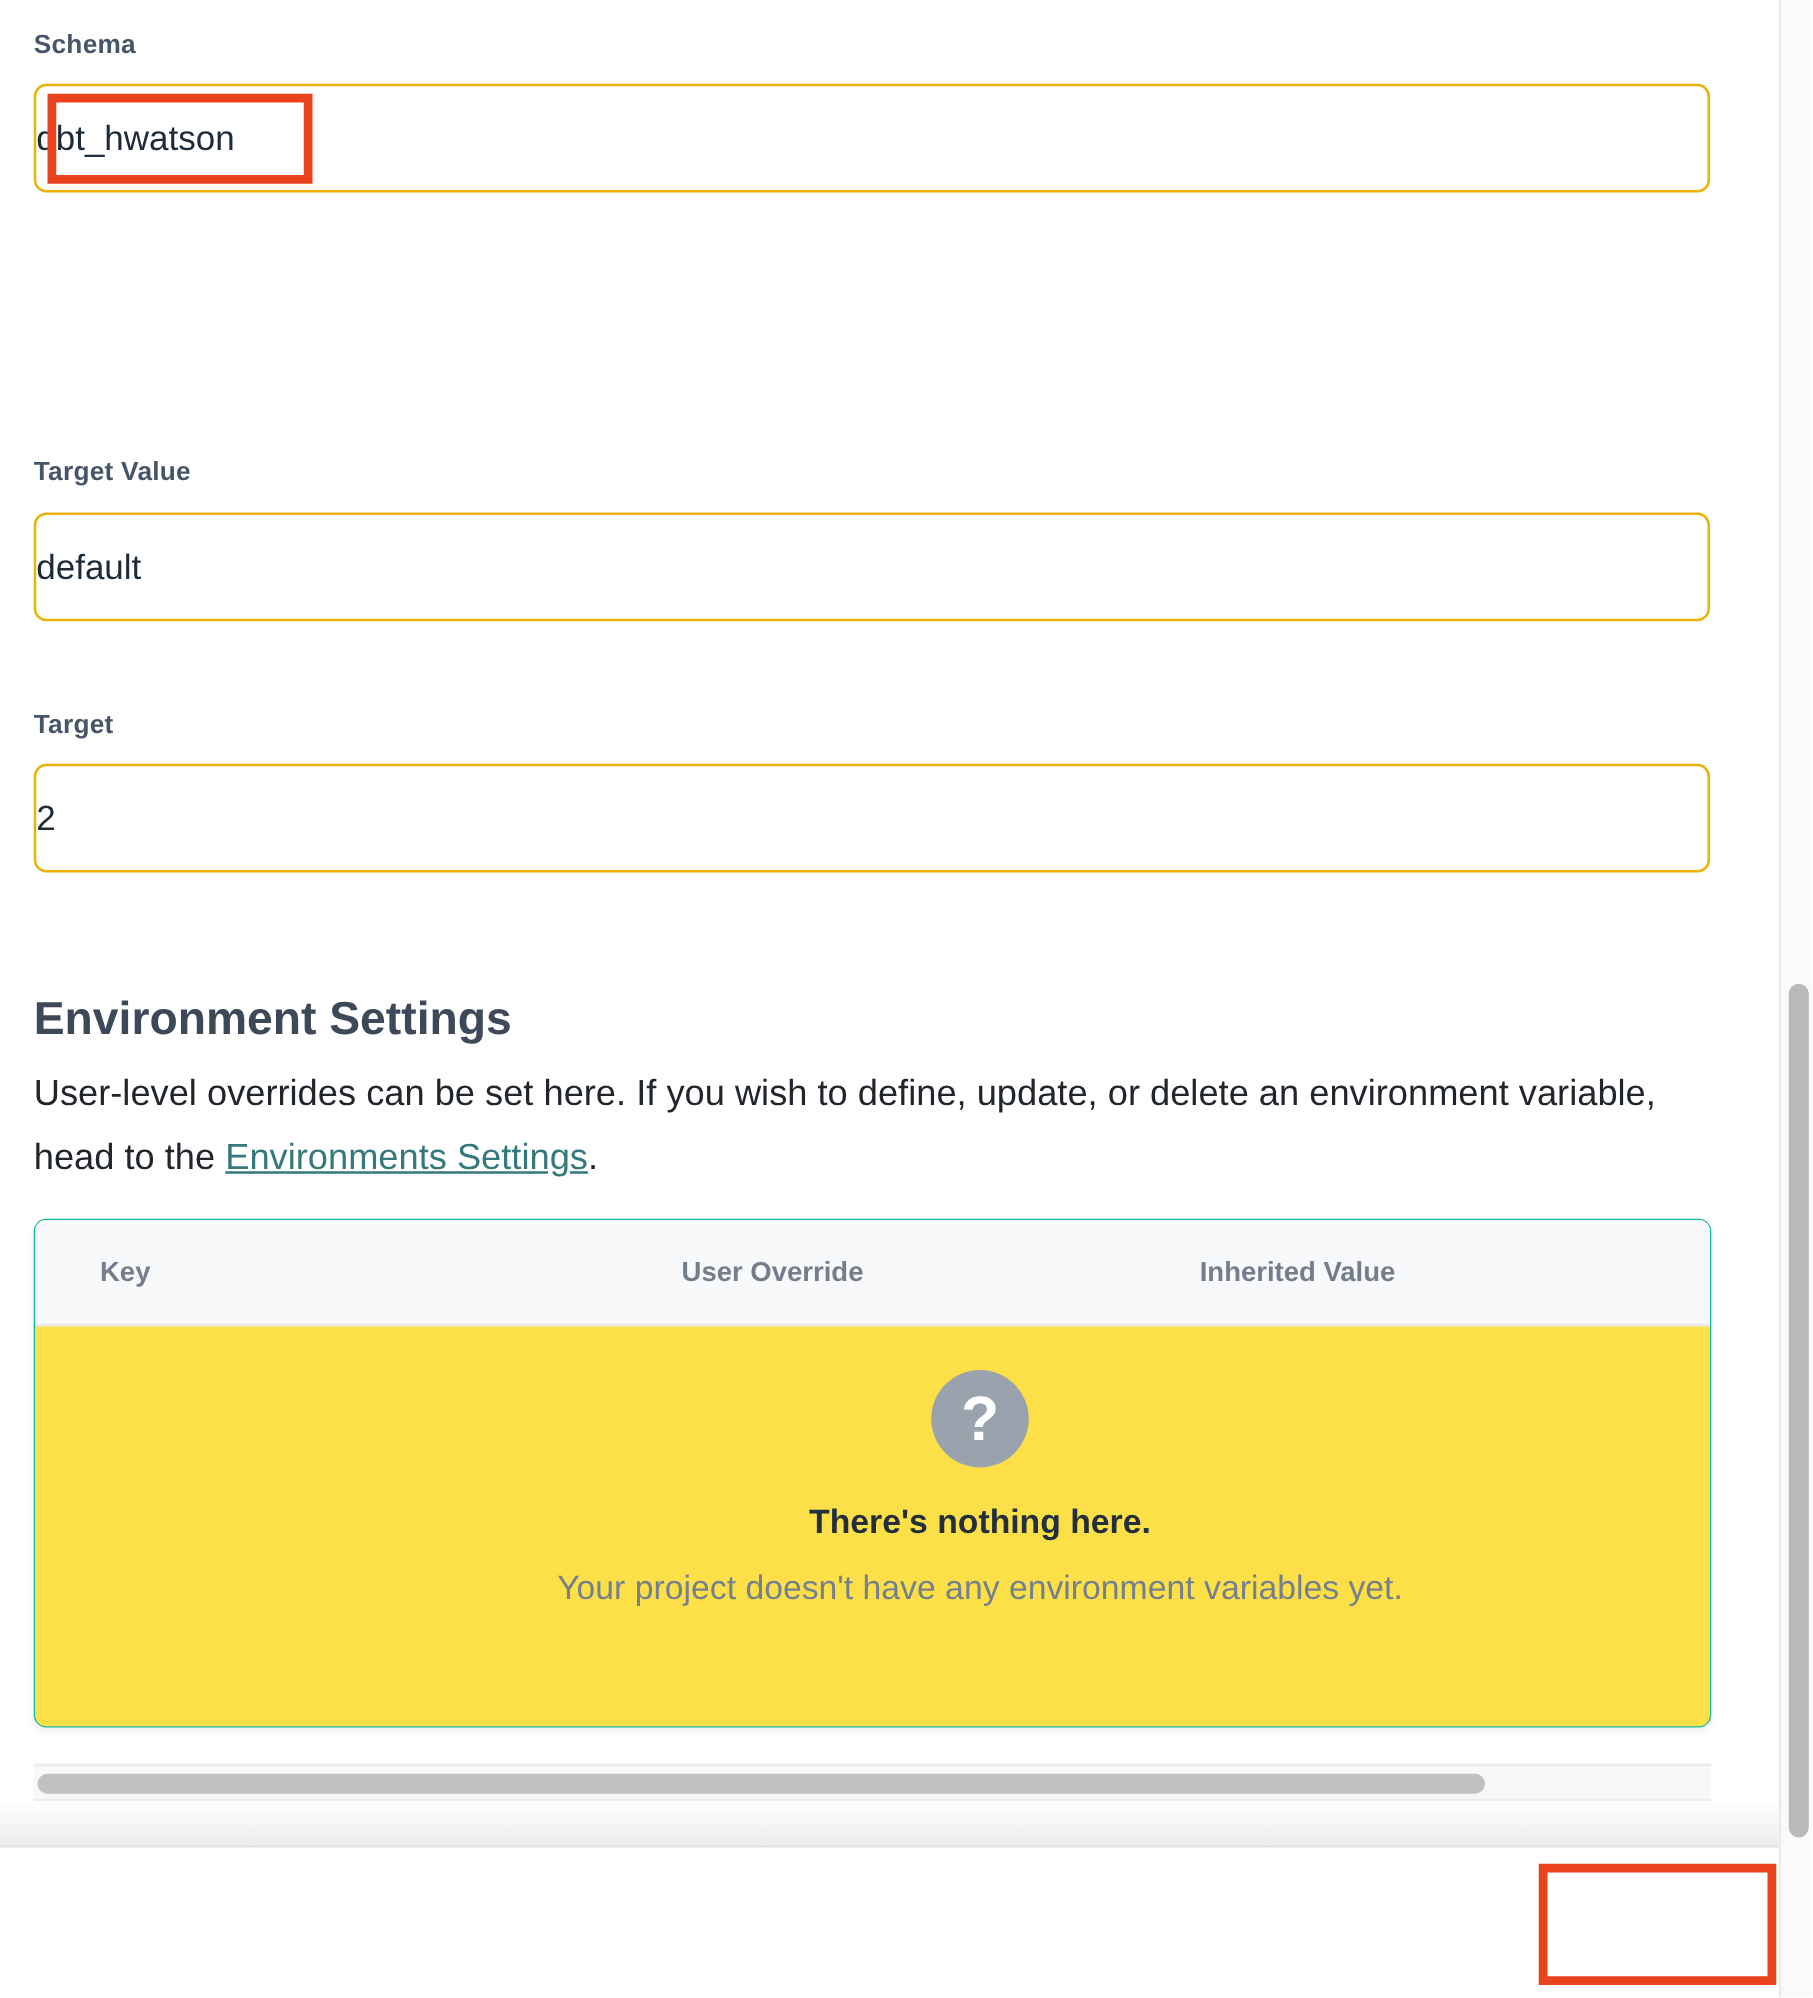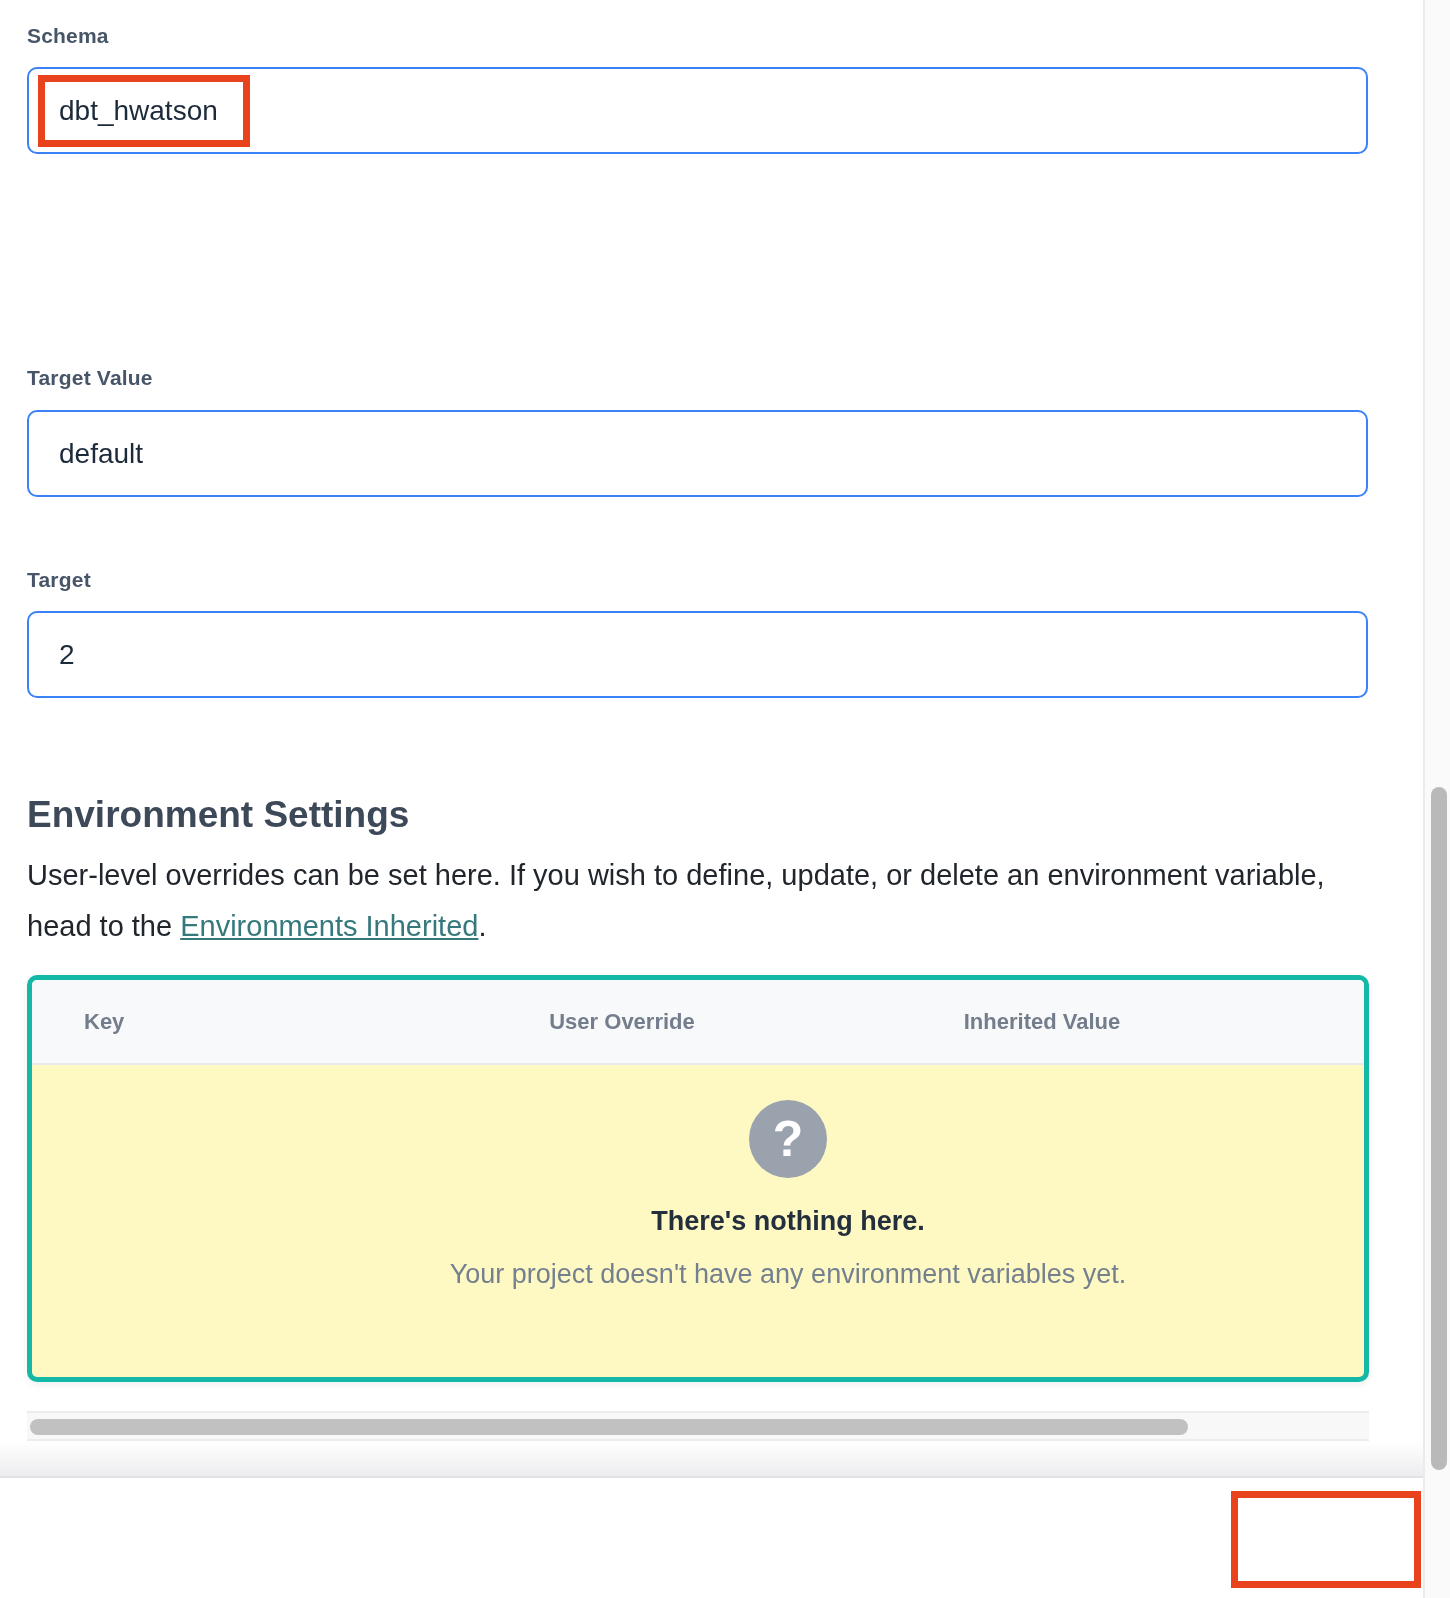--- a/index.html
+++ b/index.html
@@ -15,45 +15,44 @@
 
   
   .field-label {
     position: absolute; left: 27px;
     font-size: 21px; font-weight: bold; color: #475569;
     letter-spacing: 0.2px;
   }
   .text-input {
     position: absolute; left: 27px; width: 1341px; height: 87px;
     background: #ffffff;
-    border: 2px solid #3b82f6; border-radius: 10px;
+    border: 2px solid #eab308; border-radius: 10px;
     display: flex; align-items: center;
-    padding-left: 30px;
     font-size: 28px; color: #1c2a3a;
   }
   .schema-desc {
     position: absolute; left: 27px; top: 176px; width: 1312px;
     font-size: 27px; line-height: 43px; color: #75808f;
   }
 
   
   .ev-title {
     position: absolute; left: 27px; top: 794px;
     font-size: 37px; font-weight: bold; color: #3d4958;
   }
   .ev-desc {
     position: absolute; left: 27px; top: 850px; width: 1330px;
     font-size: 29px; line-height: 51px; color: #21262c;
   }
   .ev-link { color: #35797c; text-decoration: underline; cursor: pointer; }
 
   .ev-card {
     position: absolute; left: 27px; top: 975px; width: 1342px; height: 407px;
-    border: 5px solid #14b8a6; border-radius: 10px;
-    background: #fef9c3;
+    border: 1px solid #14b8a6; border-radius: 10px;
+    background: #fde047;
     box-shadow: 0 3px 6px rgba(30,40,60,0.07);
     overflow: hidden;
   }
   .ev-card-inner { width: 1512px; height: 100%; position: relative; }
   .ev-head {
     height: 85px; background: #f8f9fa;
     border-bottom: 2px solid #e8eaed;
     display: flex; align-items: center;
   }
   .ev-th { font-size: 22px; font-weight: bold; color: #737d8c; }
@@ -122,21 +121,21 @@
   <div class="text-input" style="top: 410px;">
     <span>default</span>
   </div>
 
   <div class="field-label" style="top: 568px;">Target</div>
   <div class="text-input" style="top: 611px;">
     <span>2</span>
   </div>
 
   <div class="ev-title">Environment Settings</div>
-  <div class="ev-desc"><span>User-level overrides can be set here. If you wish to define, update, or delete an environment variable, head to the </span><span class="ev-link">Environments Inherited</span><span>.</span></div>
+  <div class="ev-desc"><span>User-level overrides can be set here. If you wish to define, update, or delete an environment variable, head to the </span><span class="ev-link">Environments Settings</span><span>.</span></div>
 
   <div class="ev-card">
     <div class="ev-card-inner">
       <div class="ev-head">
         <div class="ev-th c1">Key</div>
         <div class="ev-th c3">User Override</div>
         <div class="ev-th c2">Inherited Value</div>
       </div>
       <div class="empty-state">
         <div class="q-circle">

